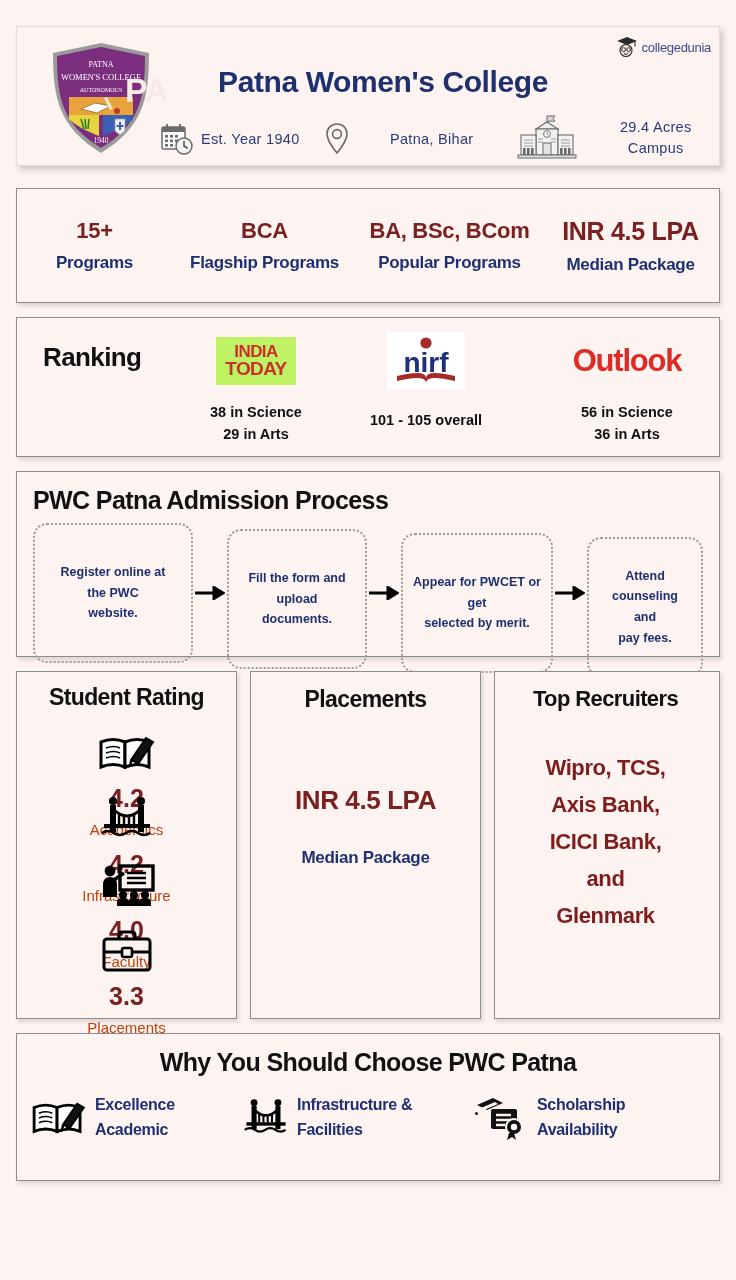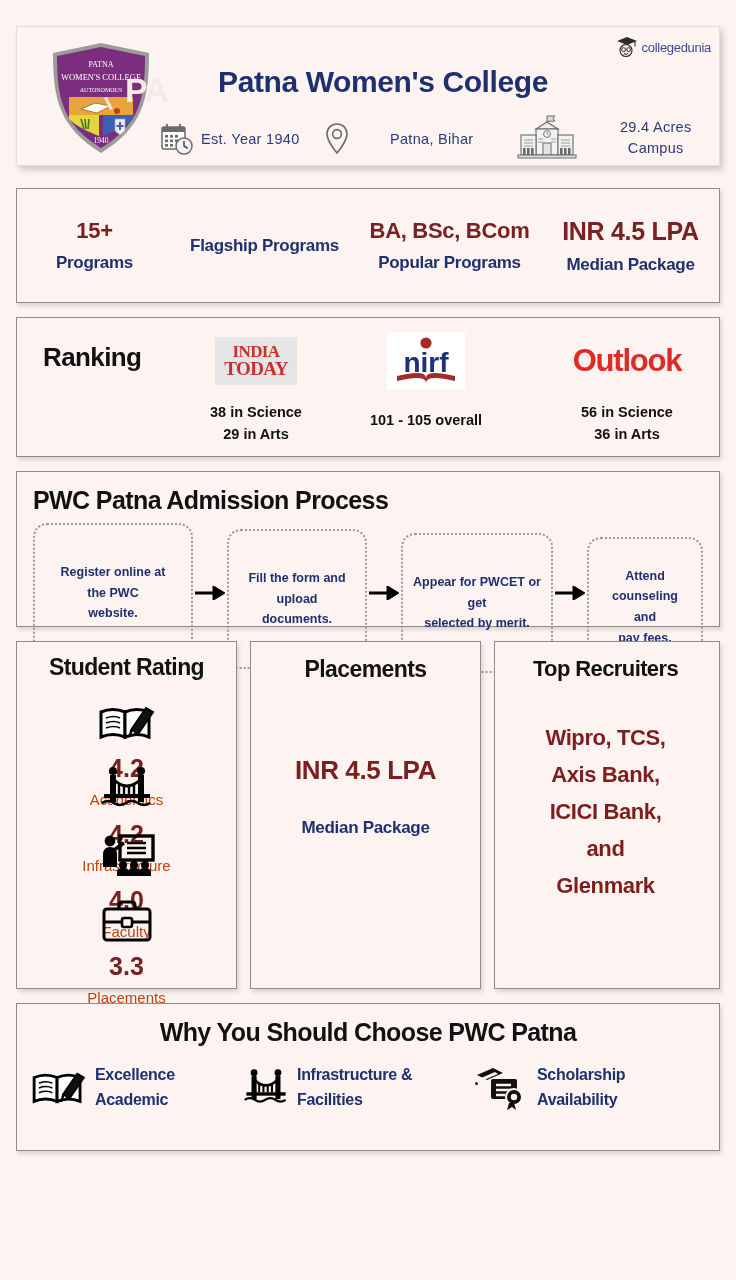--- a/index.html
+++ b/index.html
@@ -64,26 +64,26 @@
   
   .ranking { margin-top: 14px; height: 140px; position: relative; }
   .rank-title {
     position: absolute; left: 26px; top: 24px;
     font-size: 26px; font-weight: bold; color: #111; letter-spacing: -0.6px;
   }
   .rank-col { position: absolute; text-align: center; }
   .rank-logo { height: 58px; display: flex; align-items: center; justify-content: center; }
   .rank-val { font-size: 14.5px; font-weight: bold; color: #111; line-height: 1.5; margin-top: 12px; }
 
-  .indiatoday { background: #e5e5e5; padding: 7px 9px; line-height: 0.96; font-family: Liberation Serif, serif; }
+  .indiatoday { background: #bef264; padding: 7px 9px; line-height: 0.96; }
   .indiatoday div { color: #c9302c; font-weight: bold; font-size: 17px; letter-spacing: -0.6px; }
   .outlook { color: #df2a25; font-weight: bold; font-size: 31px; letter-spacing: -1.2px; }
 
   
-  .admission { margin-top: 14px; height: 156px; padding: 14px 16px 0 16px; }
+  .admission { margin-top: 14px; height: 186px; padding: 14px 16px 0 16px; }
   .adm-title { font-size: 25px; font-weight: bold; color: #111; letter-spacing: -0.6px; margin-bottom: 8px; }
   .adm-flow { display: flex; align-items: flex-start; }
   .adm-step {
     border: 2px dotted #9a9a9a; border-radius: 14px;
     height: 140px; display: flex; align-items: center; justify-content: center;
     text-align: center; padding: 6px 8px;
     font-size: 12.5px; font-weight: bold; color: #1e3070; line-height: 1.65;
   }
   .adm-step.st0 { flex: 0 0 160px; }
   .adm-step.st1 { flex: 0 0 140px; margin-top: 6px; }
@@ -228,20 +228,21 @@
 
     </div>
   </div>
 
   <div class="panel stats">
     <div class="stat s0">
       <div class="big">15+</div>
       <div class="lbl">Programs</div>
     </div>
     <div class="stat s1">
+      <div class="big">BCA</div>
       <div class="lbl">Flagship Programs</div>
     </div>
     <div class="stat s2">
       <div class="big">BA, BSc, BCom</div>
       <div class="lbl">Popular Programs</div>
     </div>
     <div class="stat s3">
       <div class="big" style="font-size:25px;">INR 4.5 LPA</div>
       <div class="lbl">Median Package</div>
     </div>

